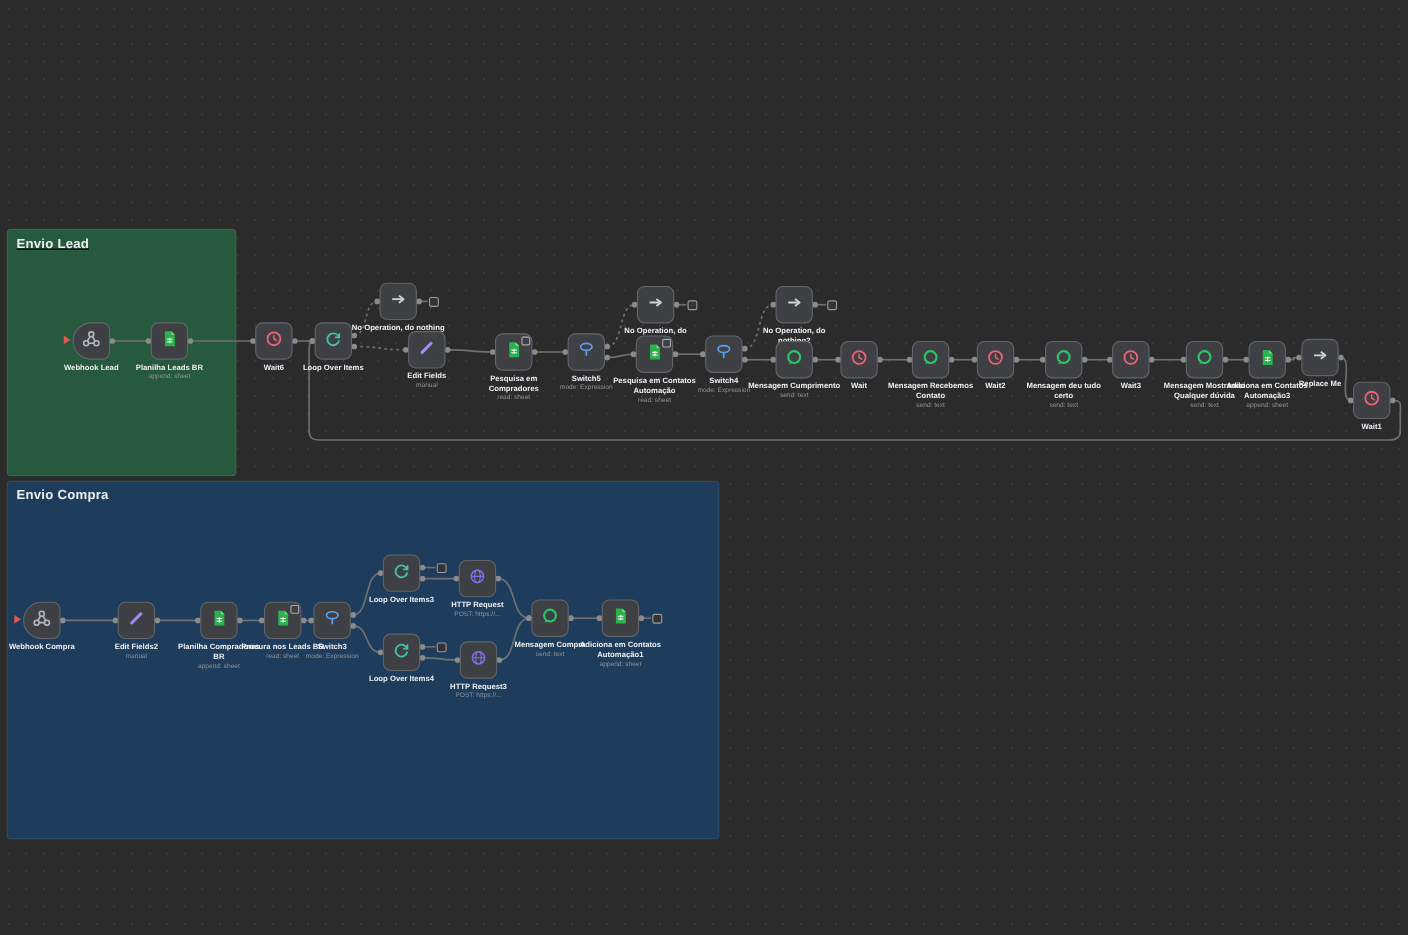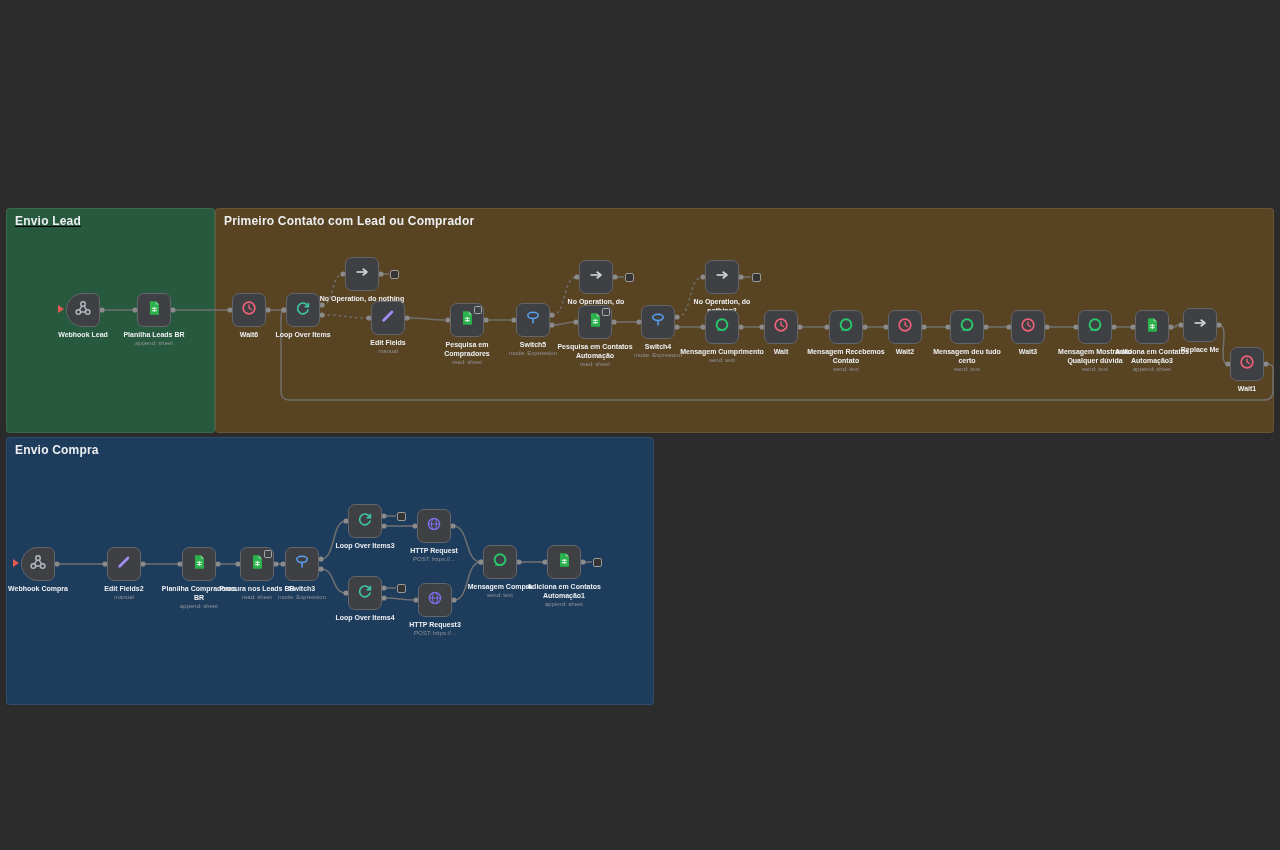--- a/index.html
+++ b/index.html
@@ -13,21 +13,21 @@
     background-image:radial-gradient(circle, #3c3c3c 1px, transparent 1.3px);
     background-size:16px 16px;
   }
   .group{
     position:absolute;border-radius:4px;z-index:1;
     border:1px solid rgba(255,255,255,0.09);
     box-sizing:border-box;
   }
   #g-lead   {left:6px;  top:208px; width:209px;  height:225px;text-decoration:underline;}
   #g-contato{left:215px; top:208px; width:1059px; height:225px;}
-  #g-compra {left:6px;  top:437px; width:648px;  height:268px;}
+  #g-compra {left:6px;  top:437px; width:648px;  height:326px;}
   .group-title{
     padding:5px 8px;font-size:12px;font-weight:bold;color:#eceff1;
     letter-spacing:.2px;
   }
   #wires{position:absolute;left:0;top:0;z-index:2;}
   .node{
     position:absolute;width:34px;height:34px;box-sizing:border-box;
     background:var(--node-bg);border:1px solid var(--node-bd);
     border-radius:7px;display:flex;align-items:center;justify-content:center;
     z-index:3;
@@ -54,23 +54,20 @@
     border-top:4px solid transparent;border-bottom:4px solid transparent;
     border-left:6px solid var(--marker);
   }
 </style>
 </head>
 <body>
 
 <div id="canvas">
   <div class="group" id="g-lead" style="background: rgb(39, 89, 62);">
     <div class="group-title">Envio Lead</div>
-  </div>
-  <div class="group" id="g-contato" style="background: rgb(88, 67, 35);">
-    <div class="group-title">Primeiro Contato com Lead ou Comprador</div>
   </div>
   <div class="group" id="g-compra" style="background: rgb(30, 60, 92);">
     <div class="group-title">Envio Compra</div>
   </div>
   <svg id="wires" width="1280" height="850">
       <path d="M 102 310 L 135 310" fill="none" stroke="#707070" stroke-width="1.5"></path>
       <circle cx="102" cy="310" r="2.6" fill="#8b8b8b"></circle>
       <circle cx="135" cy="310" r="2.6" fill="#8b8b8b"></circle>
       <path d="M 173 310 L 230 310" fill="none" stroke="#707070" stroke-width="1.5"></path>
       <circle cx="173" cy="310" r="2.6" fill="#8b8b8b"></circle>

